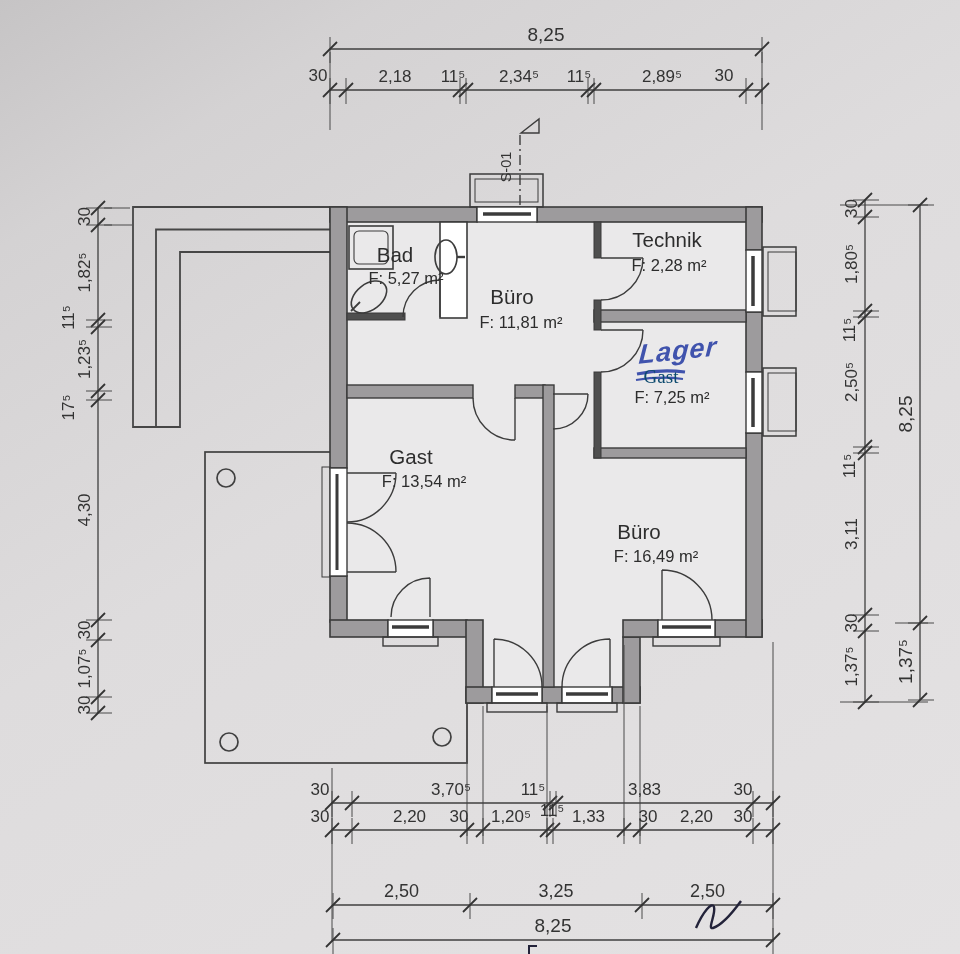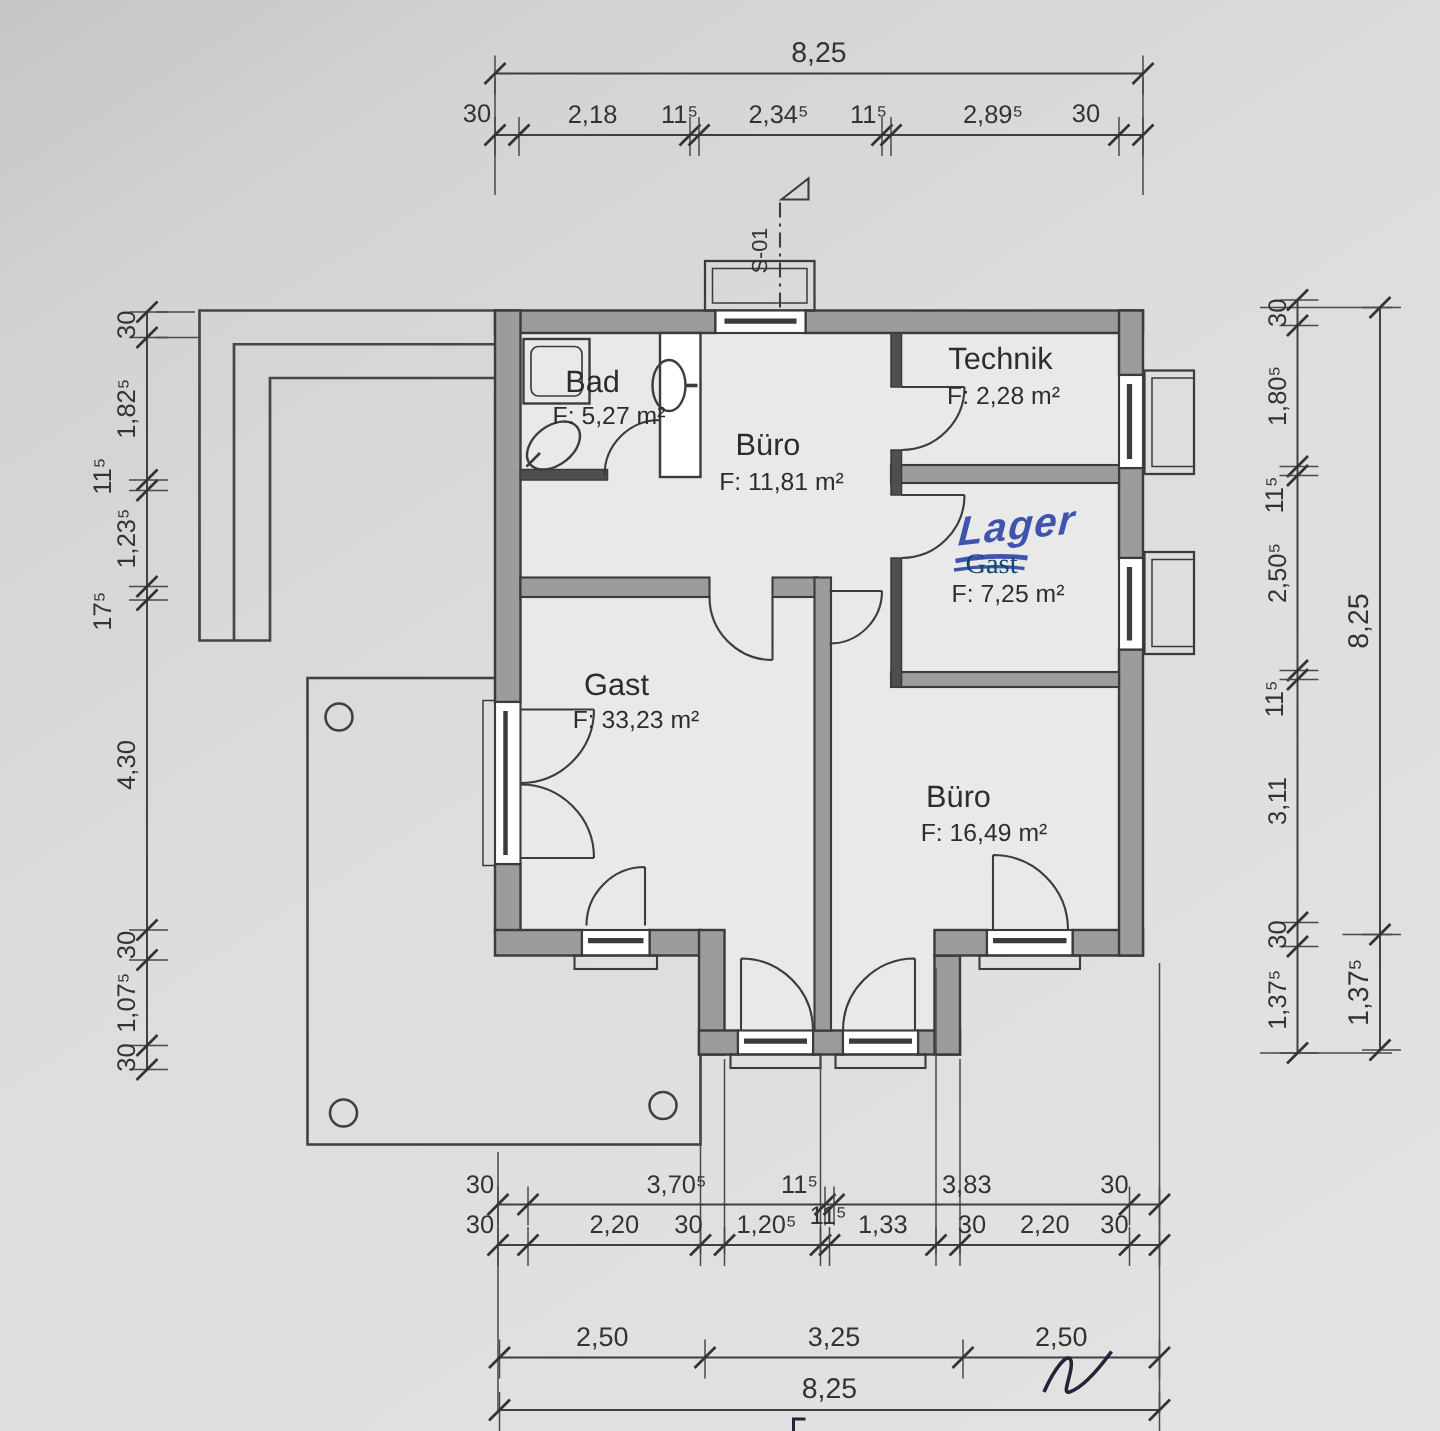--- a/index.html
+++ b/index.html
@@ -318,17 +318,17 @@
   <div class="lbl room-name" style="left:395px;top:255px">Bad</div>
   <div class="lbl room-area" style="left:406px;top:278px">F: 5,27 m²</div>
   <div class="lbl room-name" style="left:512px;top:297px">Büro</div>
   <div class="lbl room-area" style="left:521px;top:322px">F: 11,81 m²</div>
   <div class="lbl room-name" style="left:667px;top:240px">Technik</div>
   <div class="lbl room-area" style="left:669px;top:265px">F: 2,28 m²</div>
   <div class="lbl hand" style="left:678px;top:351px">Lager</div>
   <div class="lbl struck" style="left:661px;top:377px">Gast</div>
   <div class="lbl room-area" style="left:672px;top:397px">F: 7,25 m²</div>
   <div class="lbl room-name" style="left:411px;top:457px">Gast</div>
-  <div class="lbl room-area" style="left:424px;top:481px">F: 33,23 m²</div>
+  <div class="lbl room-area" style="left:424px;top:481px">F: 13,54 m²</div>
   <div class="lbl room-name" style="left:639px;top:532px">Büro</div>
   <div class="lbl room-area" style="left:656px;top:556px">F: 16,49 m²</div>
 </div>
 </div>
 
 </body></html>

